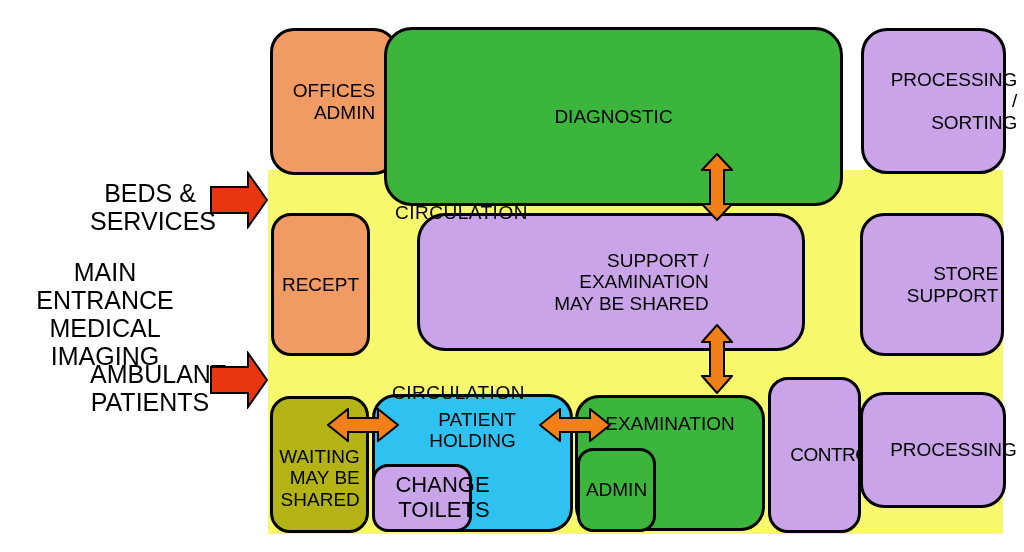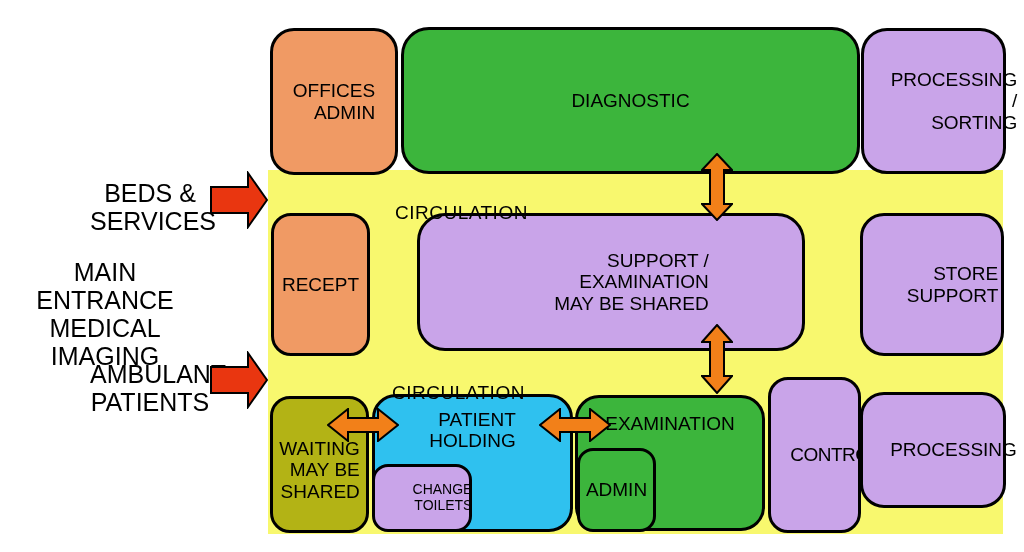--- a/index.html
+++ b/index.html
@@ -13,30 +13,30 @@
     position:absolute;z-index:2;box-sizing:border-box;border:3px solid var(--outline-black);
     display:flex;flex-direction:column;align-items:center;justify-content:center;
     text-align:right;font-size:19px;line-height:1.12;white-space:pre-line;
   }
   .orange{background:var(--admin-orange);}
   .green{background:var(--clinical-green);}
   .purple{background:var(--support-purple);padding-left:41px;}
   .cyan{background:var(--patient-cyan);}
   .olive{background:var(--waiting-olive);}
   .z-offices{left:270px;top:28px;width:128px;height:147px;border-radius:24px;}
-  .z-diagnostic{left:401px;top:27px;width:459px;height:147px;border-radius:28px;}
+  .z-diagnostic{left:384px;top:27px;width:459px;height:179px;border-radius:28px;}
   .z-procsort{left:861px;top:28px;width:145px;height:146px;border-radius:26px;}
   .z-recept{left:271px;top:213px;width:99px;height:143px;border-radius:20px;}
   .z-support{left:417px;top:213px;width:388px;height:138px;border-radius:28px;}
   .z-store{left:860px;top:213px;width:144px;height:143px;border-radius:24px;}
   .z-waiting{left:270px;top:396px;width:99px;height:137px;border-radius:20px;
-             justify-content:flex-end;padding-bottom:28px;}
+             justify-content:flex-end;padding-bottom:20px;}
   .z-holding{left:372px;top:394px;width:201px;height:138px;border-radius:24px;
              justify-content:flex-start;padding-top:12px;}
-  .z-change{left:372px;top:464px;width:100px;height:68px;border-radius:16px;z-index:3;font-size:14px;}
+  .z-change{left:372px;top:464px;width:100px;height:68px;border-radius:16px;z-index:3;font-size:22px;}
   .z-exam{left:575px;top:395px;width:190px;height:136px;border-radius:24px;
           justify-content:flex-start;padding-top:15px;}
   .z-dose{left:577px;top:448px;width:79px;height:84px;border-radius:16px;z-index:3;}
   .z-control{left:768px;top:377px;width:93px;height:156px;border-radius:20px;letter-spacing:-0.5px;}
   .z-processing{left:860px;top:392px;width:146px;height:116px;border-radius:24px;}
   .corridor-label{position:absolute;z-index:2;font-size:19px;letter-spacing:0.5px;margin-top:15px;}
   .corridor-top{left:395px;top:187px;}
   .corridor-bottom{left:392px;top:367px;}
   .side-label{position:absolute;z-index:2;font-size:25px;line-height:1.12;
               text-align:center;white-space:pre-line;}

